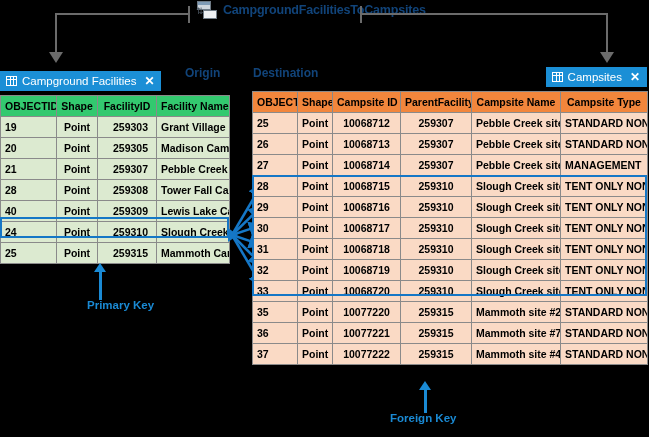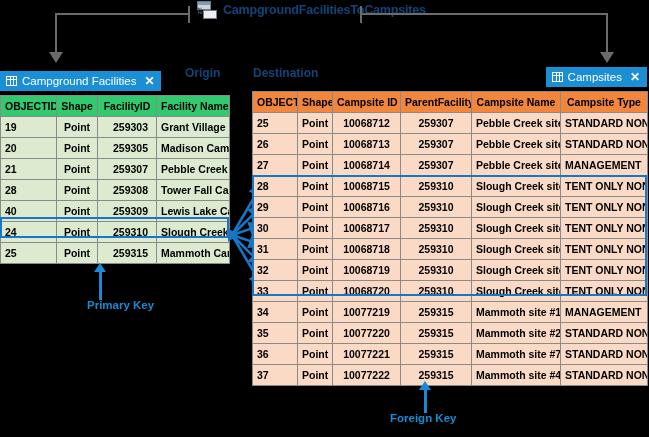--- a/index.html
+++ b/index.html
@@ -334,28 +334,20 @@
           </tr>
           <tr>
             <td class="c-oid">33</td>
             <td class="c-shape">Point</td>
             <td class="c-csid">10068720</td>
             <td class="c-pfid">259310</td>
             <td class="c-cname">Slough Creek site #6</td>
             <td class="c-ctype">TENT ONLY NONELECTRIC</td>
           </tr>
           <tr>
-            <td class="c-oid">34</td>
-            <td class="c-shape">Point</td>
-            <td class="c-csid">10077219</td>
-            <td class="c-pfid">259315</td>
-            <td class="c-cname">Mammoth site #1</td>
-            <td class="c-ctype">MANAGEMENT</td>
-          </tr>
-          <tr>
             <td class="c-oid">35</td>
             <td class="c-shape">Point</td>
             <td class="c-csid">10077220</td>
             <td class="c-pfid">259315</td>
             <td class="c-cname">Mammoth site #2</td>
             <td class="c-ctype">STANDARD NONELECTRIC</td>
           </tr>
           <tr>
             <td class="c-oid">36</td>
             <td class="c-shape">Point</td>

